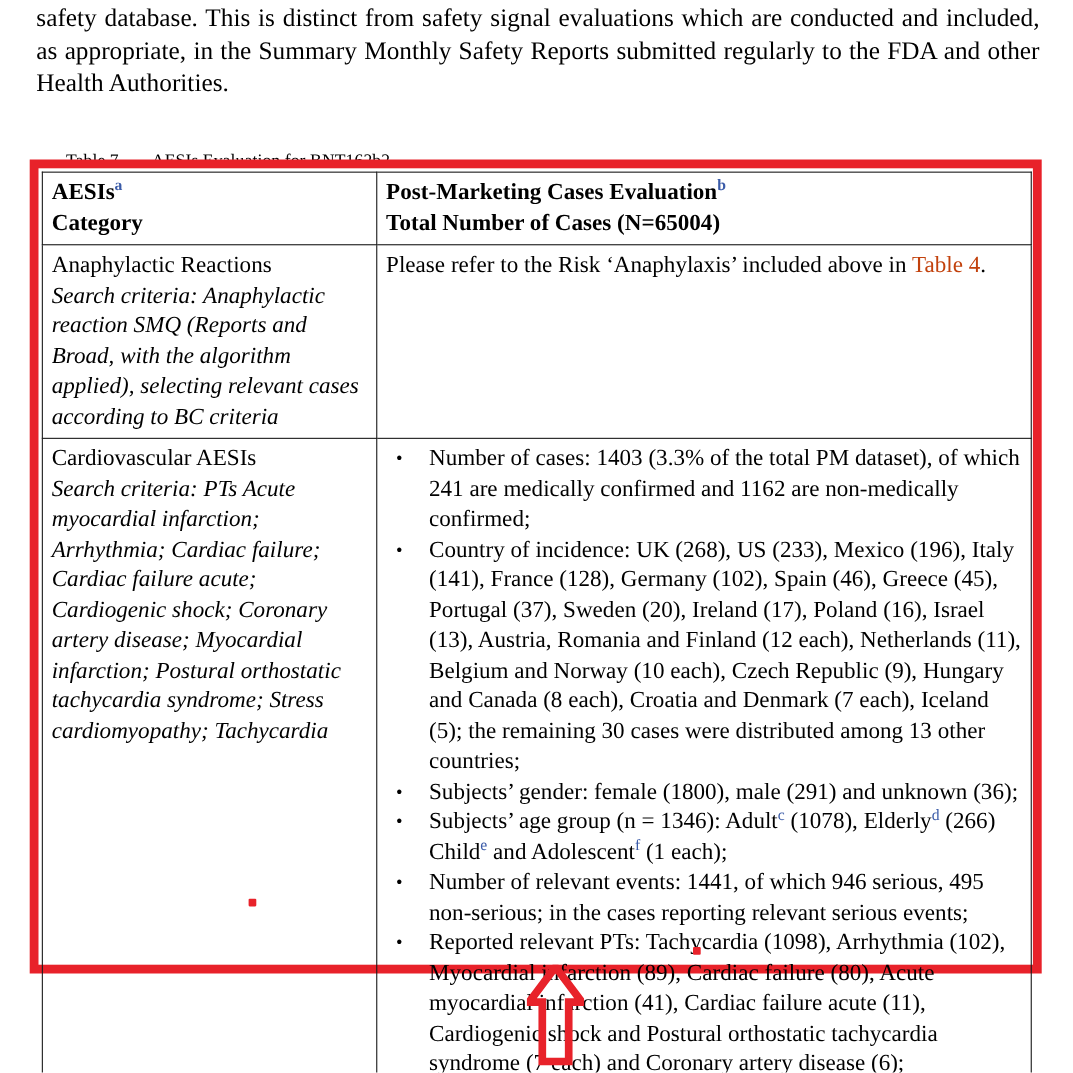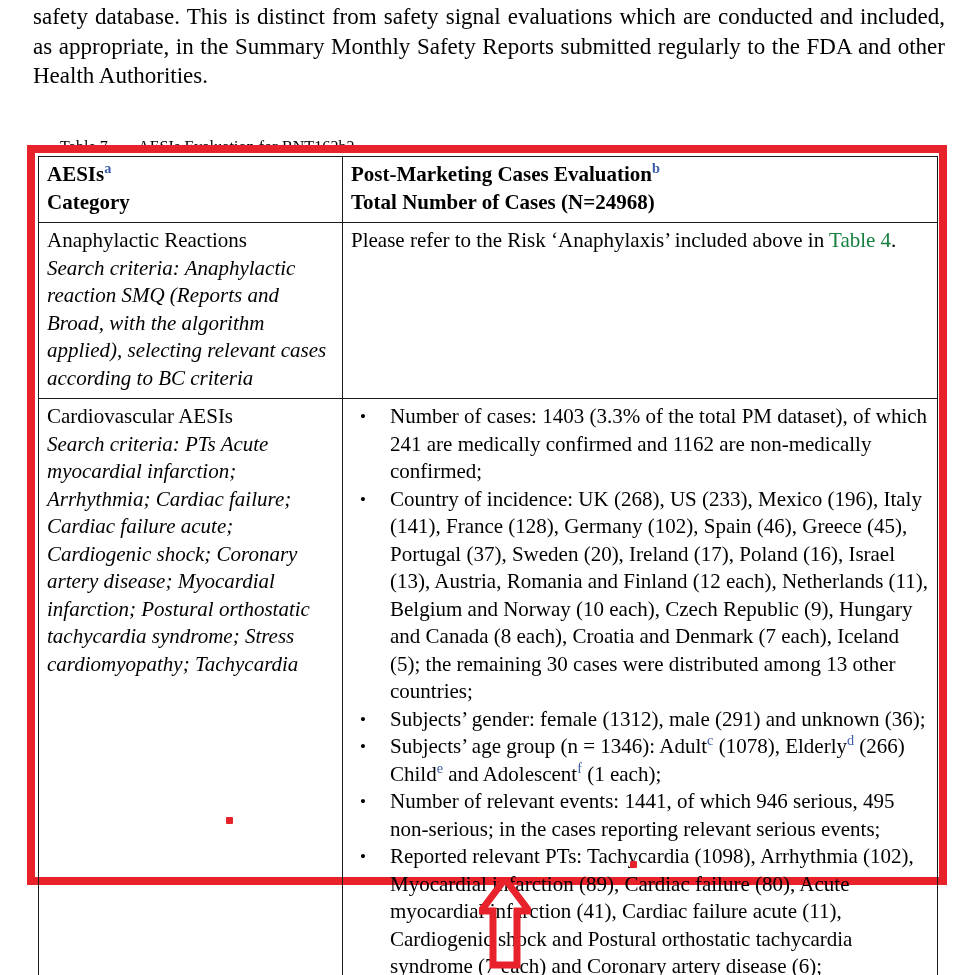--- a/index.html
+++ b/index.html
@@ -82,21 +82,21 @@
     font-style: italic;
     display: block;
   }
 
   sup.note {
     color: #3a5ba8;
     font-size: 0.68em;
     vertical-align: super;
     line-height: 0;
   }
-  .xref-link { color: #15803d; }
+  .xref-link { color: #c2410c; }
 
   
   ul.bullets {
     margin: 0;
     padding: 0;
     list-style: none;
   }
   ul.bullets > li {
     position: relative;
     padding-left: 39px;
@@ -148,21 +148,21 @@
   </colgroup>
   <tbody>
 
     <tr>
       <td>
         <span class="hdr hdr-line"><span>AESIs</span><sup class="note">a</sup></span>
         <span class="hdr hdr-line">Category</span>
       </td>
       <td>
         <span class="hdr hdr-line"><span>Post-Marketing Cases Evaluation</span><sup class="note">b</sup></span>
-        <span class="hdr hdr-line">Total Number of Cases (N=24968)</span>
+        <span class="hdr hdr-line">Total Number of Cases (N=65004)</span>
       </td>
     </tr>
 
     <tr>
       <td>
         <span class="cat-title">Anaphylactic Reactions</span>
         <span class="cat-criteria">Search criteria: Anaphylactic reaction SMQ (Reports and Broad, with the algorithm applied), selecting relevant cases according to BC criteria</span>
       </td>
       <td>
         <span>Please refer to the Risk ‘Anaphylaxis’ included above in </span><a class="xref-link" href="#" style="text-decoration:none">Table 4</a><span>.</span>
@@ -171,21 +171,21 @@
 
     <tr>
       <td>
         <span class="cat-title">Cardiovascular AESIs</span>
         <span class="cat-criteria">Search criteria: PTs Acute myocardial infarction; Arrhythmia; Cardiac failure; Cardiac failure acute; Cardiogenic shock; Coronary artery disease; Myocardial infarction; Postural orthostatic tachycardia syndrome; Stress cardiomyopathy; Tachycardia</span>
       </td>
       <td>
         <ul class="bullets">
           <li>Number of cases: 1403 (3.3% of the total PM dataset), of which 241 are medically confirmed and 1162 are non-medically confirmed;</li>
           <li>Country of incidence: UK (268), US (233), Mexico (196), Italy (141), France (128), Germany (102), Spain (46), Greece (45), Portugal (37), Sweden (20), Ireland (17), Poland (16), Israel (13), Austria, Romania and Finland (12 each), Netherlands (11), Belgium and Norway (10 each), Czech Republic (9), Hungary and Canada (8 each), Croatia and Denmark (7 each), Iceland (5); the remaining 30 cases were distributed among 13 other countries;</li>
-          <li>Subjects’ gender: female (1312), male (291) and unknown (36);</li>
+          <li>Subjects’ gender: female (1800), male (291) and unknown (36);</li>
           <li><span>Subjects’ age group (n = 1346): Adult</span><sup class="note">c</sup><span> (1078), Elderly</span><sup class="note">d</sup><span> (266) Child</span><sup class="note">e</sup><span> and Adolescent</span><sup class="note">f</sup><span> (1 each);</span></li>
           <li>Number of relevant events: 1441, of which 946 serious, 495 non-serious; in the cases reporting relevant serious events;</li>
           <li>Reported relevant PTs: Tachycardia (1098), Arrhythmia (102), Myocardial infarction (89), Cardiac failure (80), Acute myocardial infarction (41), Cardiac failure acute (11), Cardiogenic shock and Postural orthostatic tachycardia syndrome (7 each) and Coronary artery disease (6);</li>
 
         </ul>
       </td>
     </tr>
   </tbody>
 </table>
 

